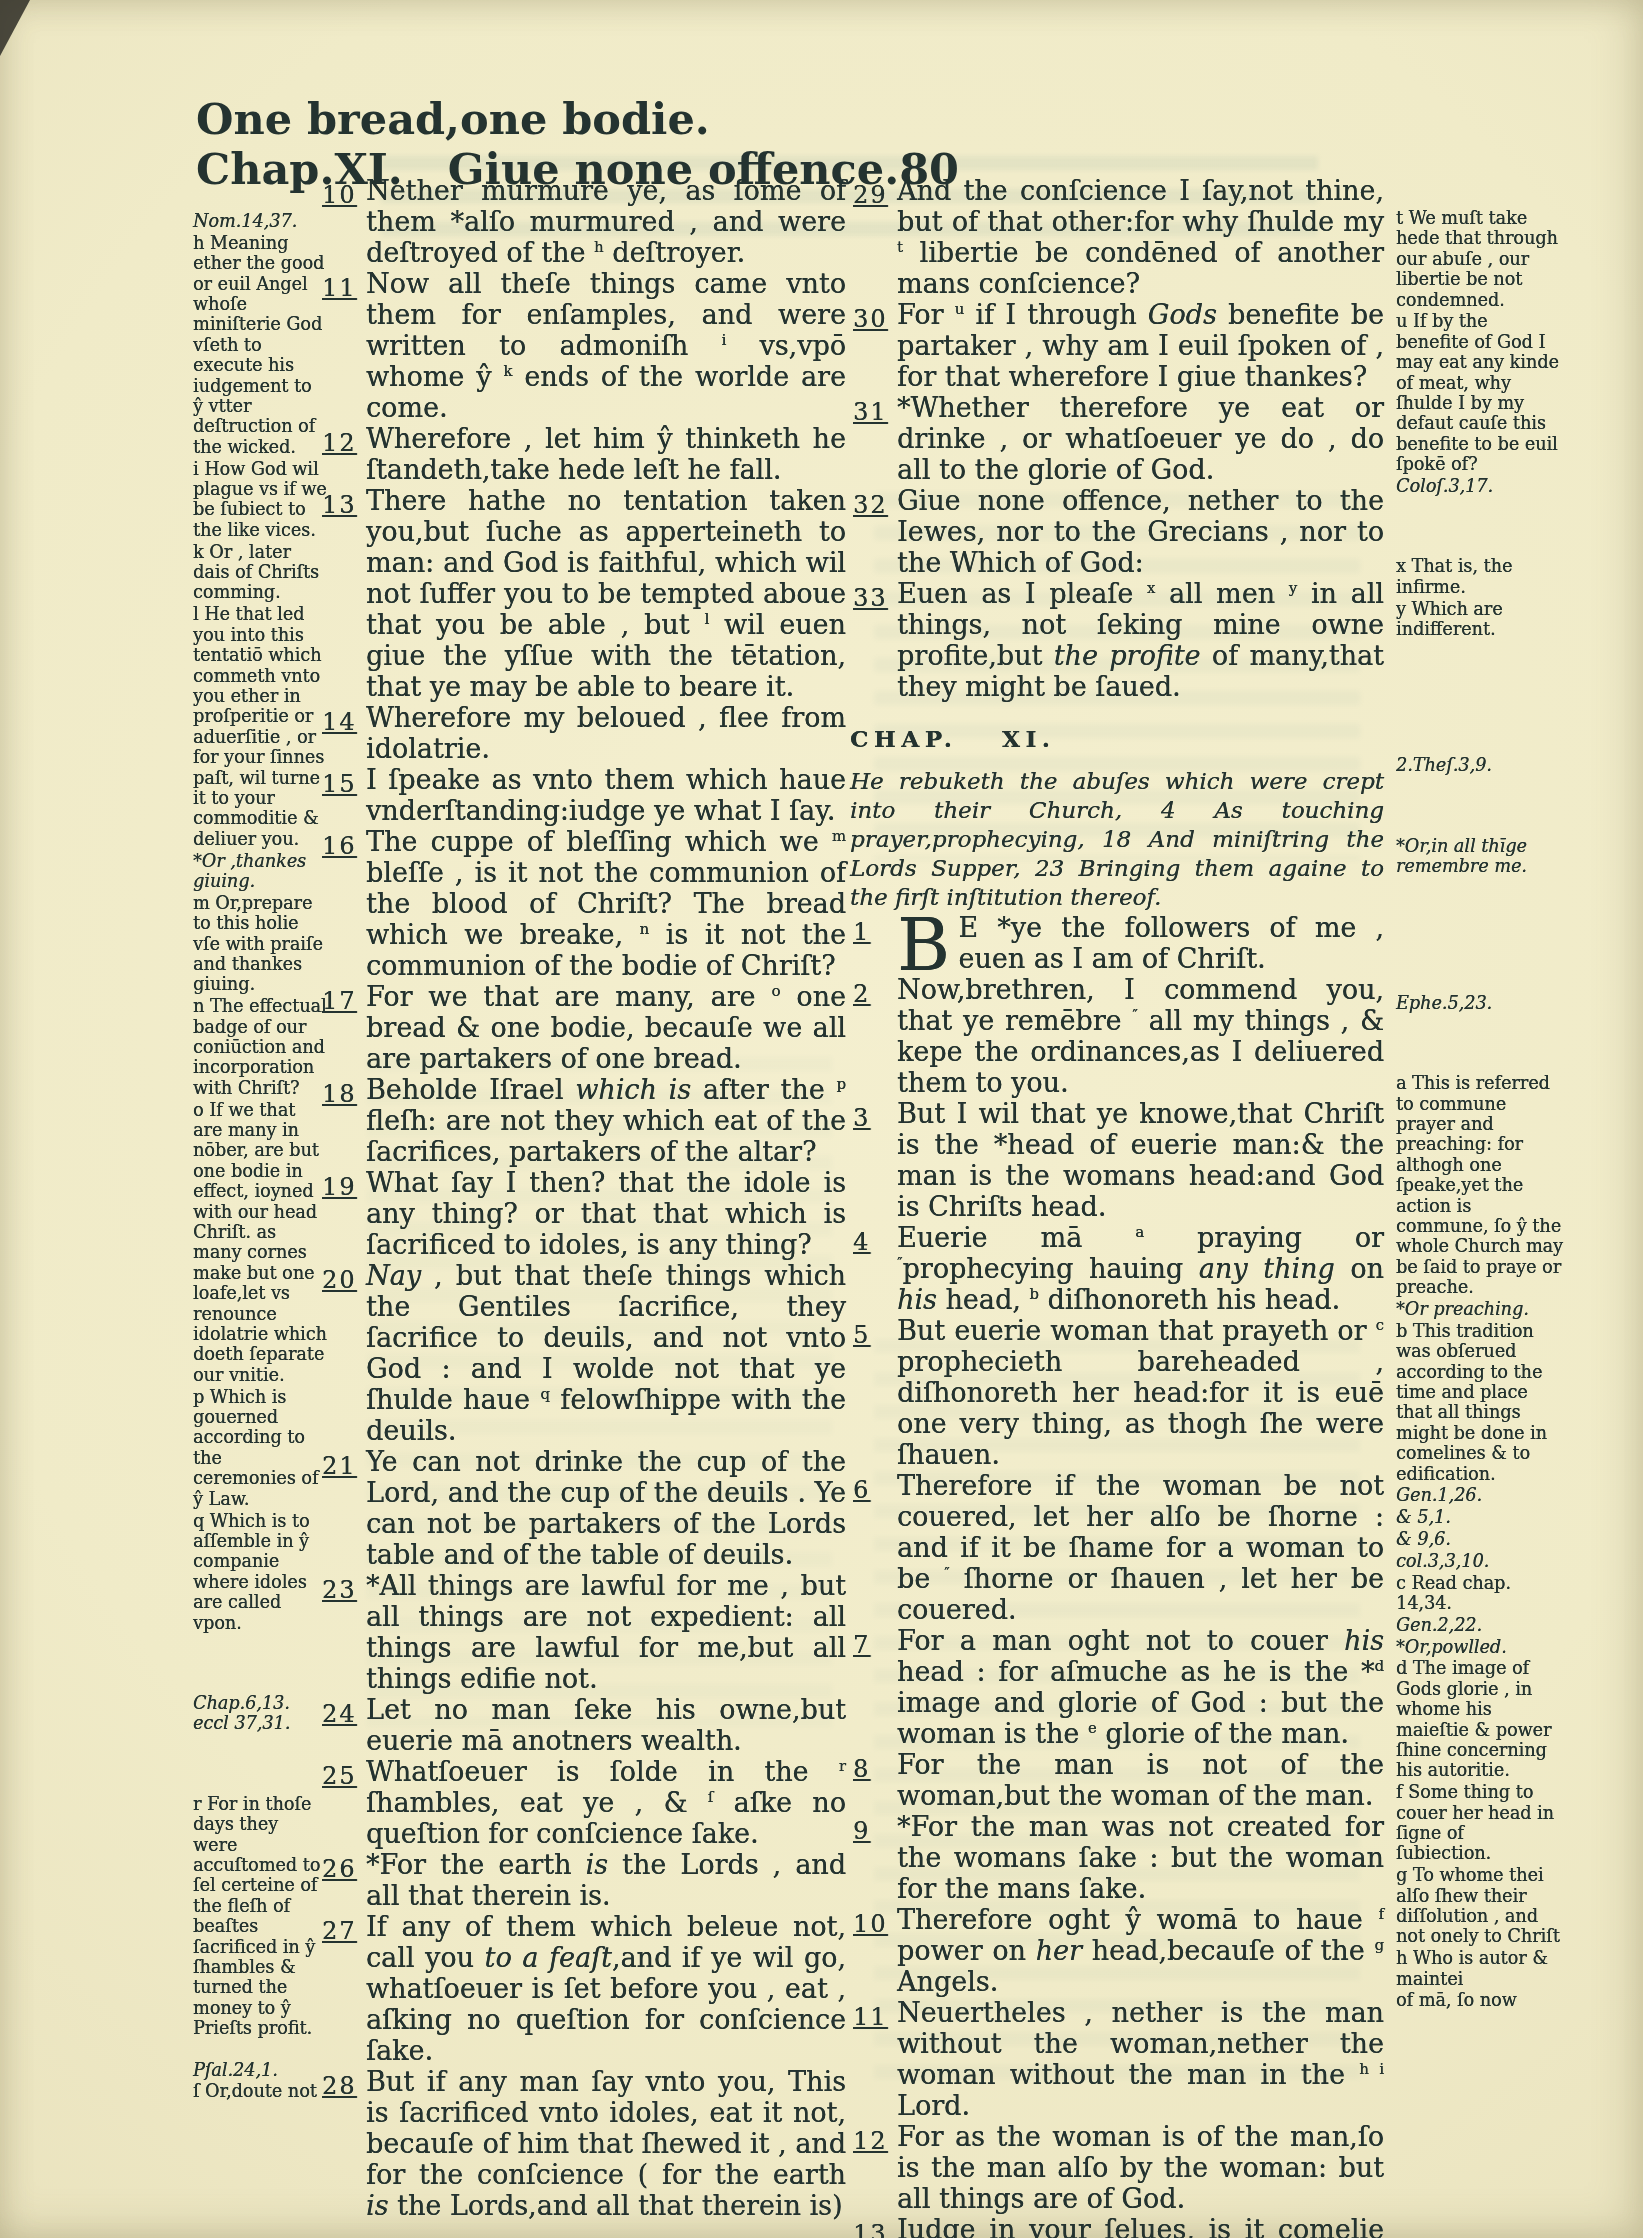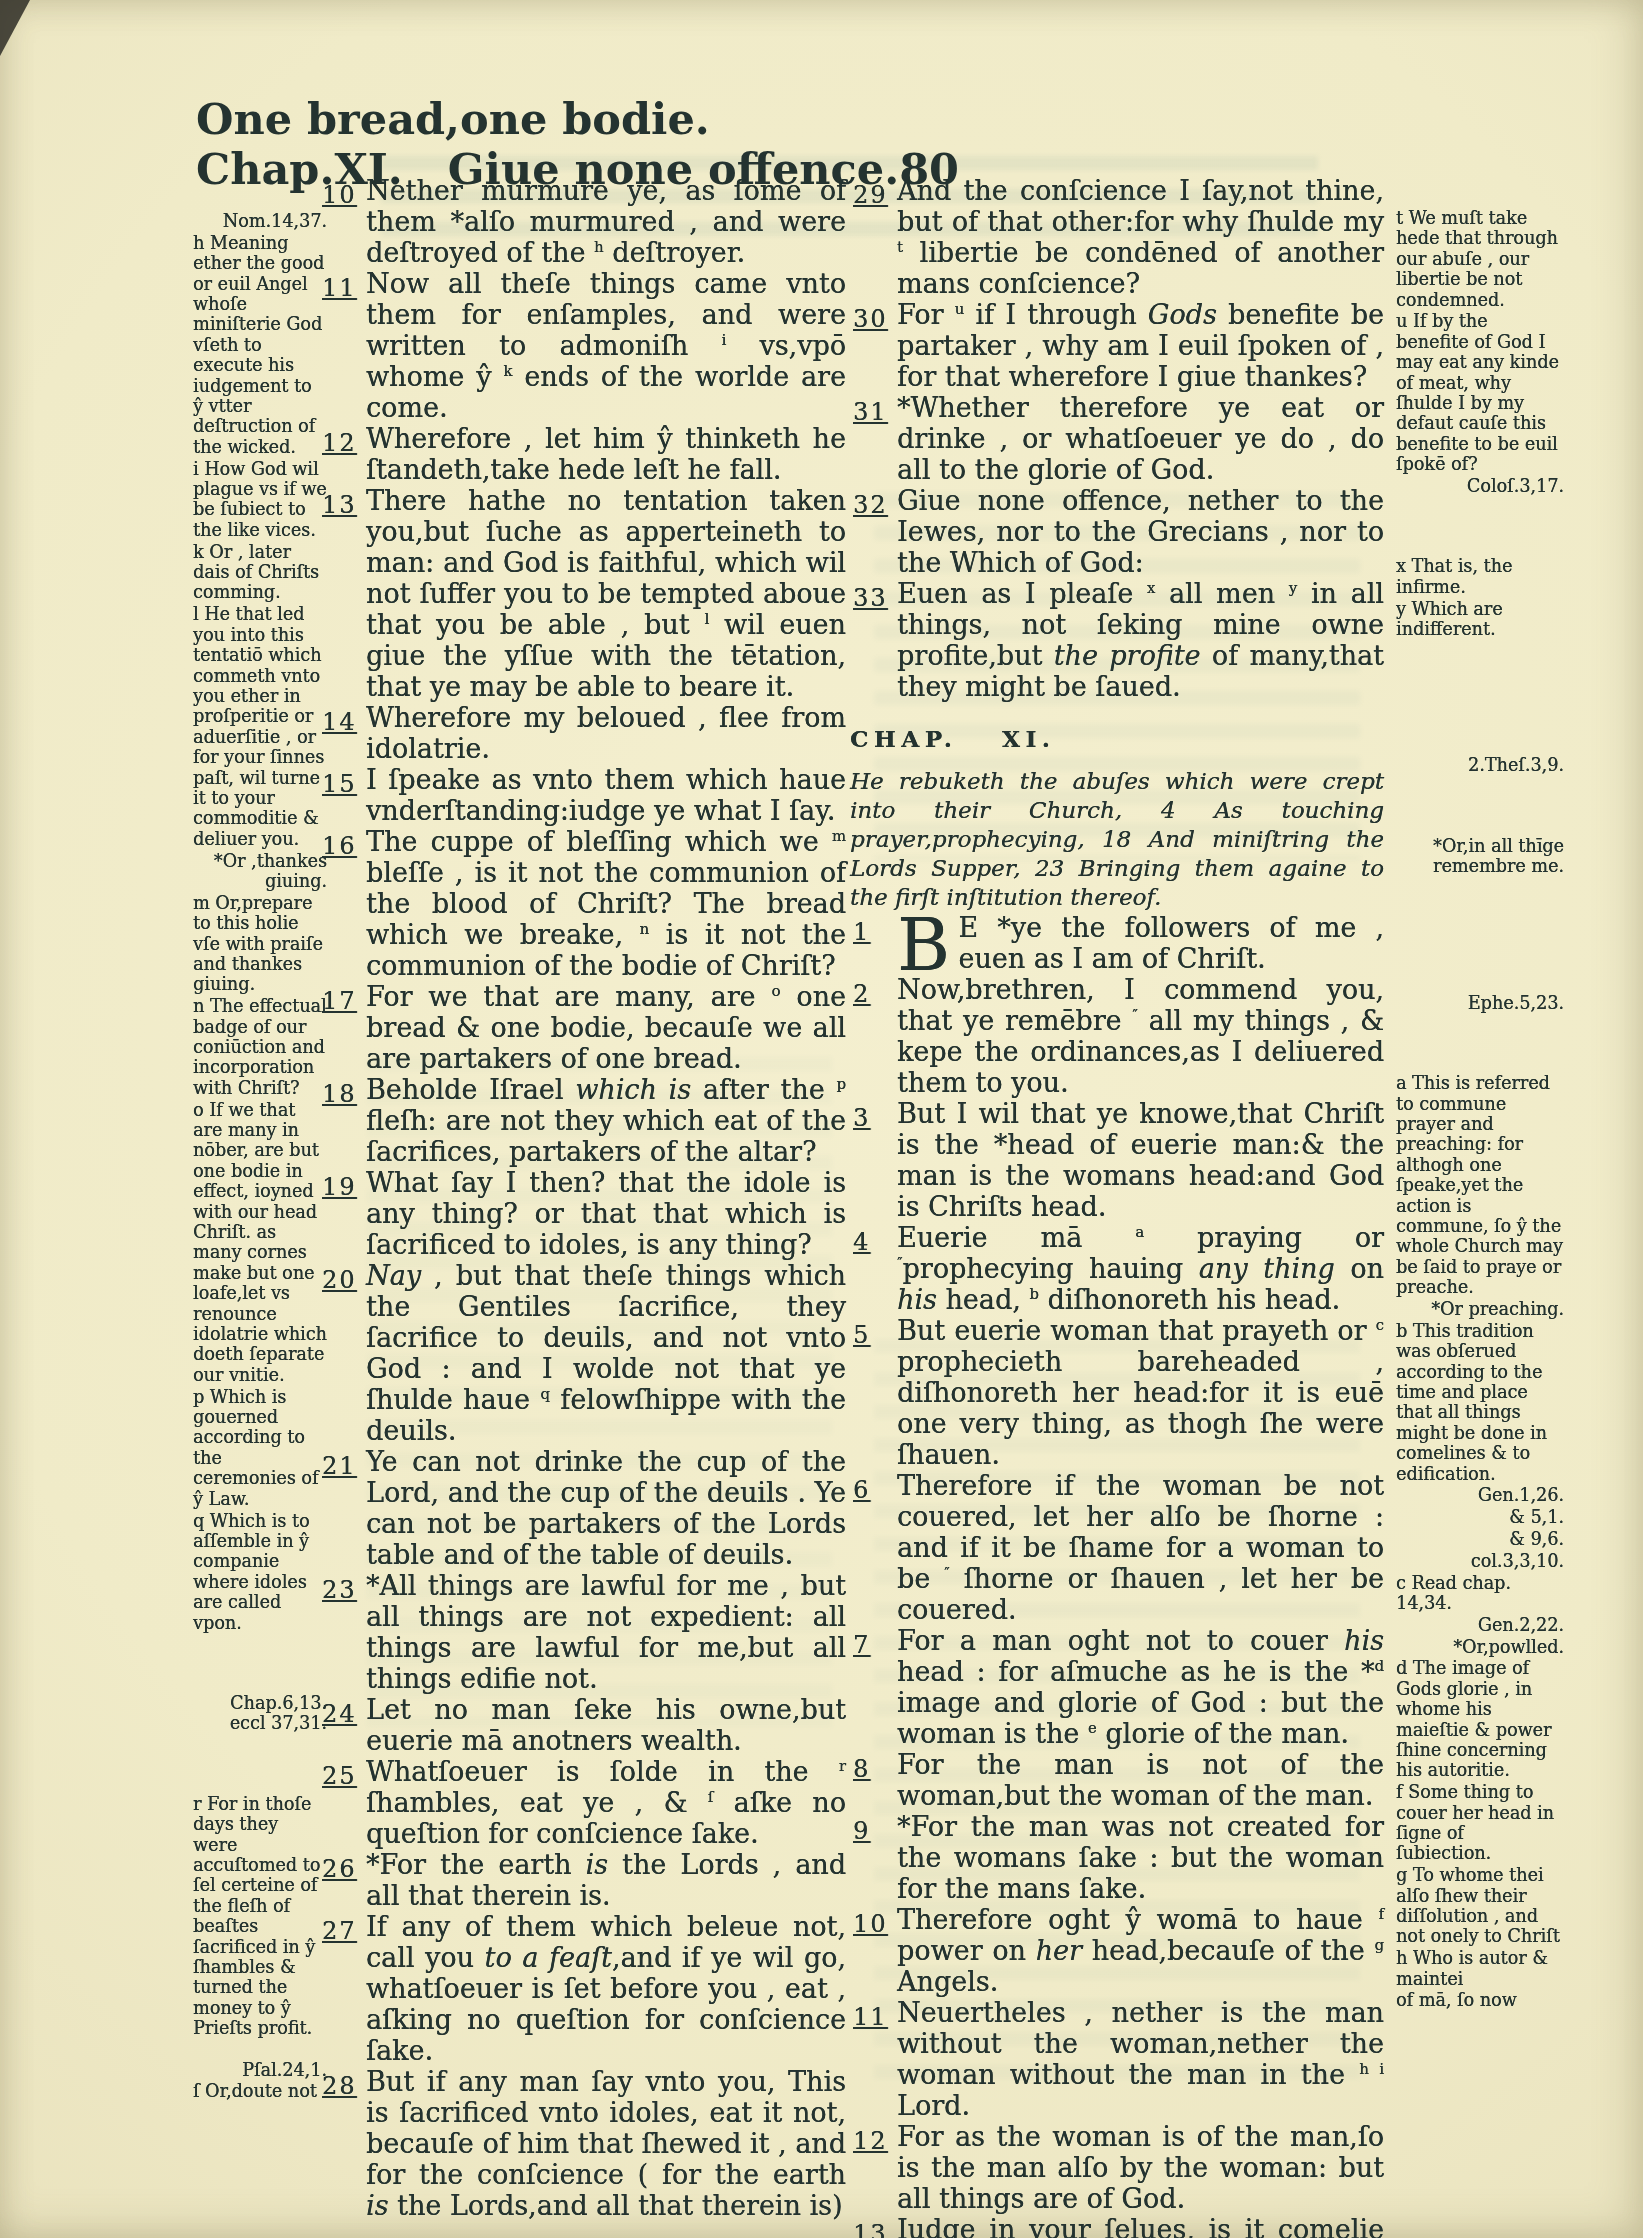--- a/index.html
+++ b/index.html
@@ -11,21 +11,21 @@
     clip-path:polygon(0 0,100% 0,0 100%);opacity:.85;}
   
   .running-head{position:absolute;left:196px;top:94px;width:1210px;display:flex;
     justify-content:flex-end;font-size:43px;font-weight:700;white-space:nowrap;flex-direction:column;}
   .rh-group{display:flex;gap:45px;}
   
   .mn{position:absolute;font-size:17.6px;line-height:20.4px;text-shadow:0.2px 0 0 currentColor;}
   .mn-left{left:193px;top:211px;width:134px;}
   .mn-right{left:1396px;top:208px;width:168px;}
   .mn .note{margin:0 0 1.4px;text-align:left;}
-  .mn .note.it{text-align:right;}
+  .mn .note.it{font-style:italic;}
   .gap1{margin-top:21px !important;}
   .gap2{margin-top:60px !important;}
   .gap3{margin-top:116px !important;}
   
   .col{position:absolute;top:175px;font-size:27px;line-height:31px;text-align:justify;
     text-shadow:0.2px 0 0 currentColor;}
   .col-left{left:319px;width:527px;}
   .col-right{left:850px;width:534px;}
   .verse{margin:0;position:relative;padding-left:47px;}
   .vnum{position:absolute;left:3px;top:5px;font-size:24px;letter-spacing:2.1px;text-decoration:underline;}

